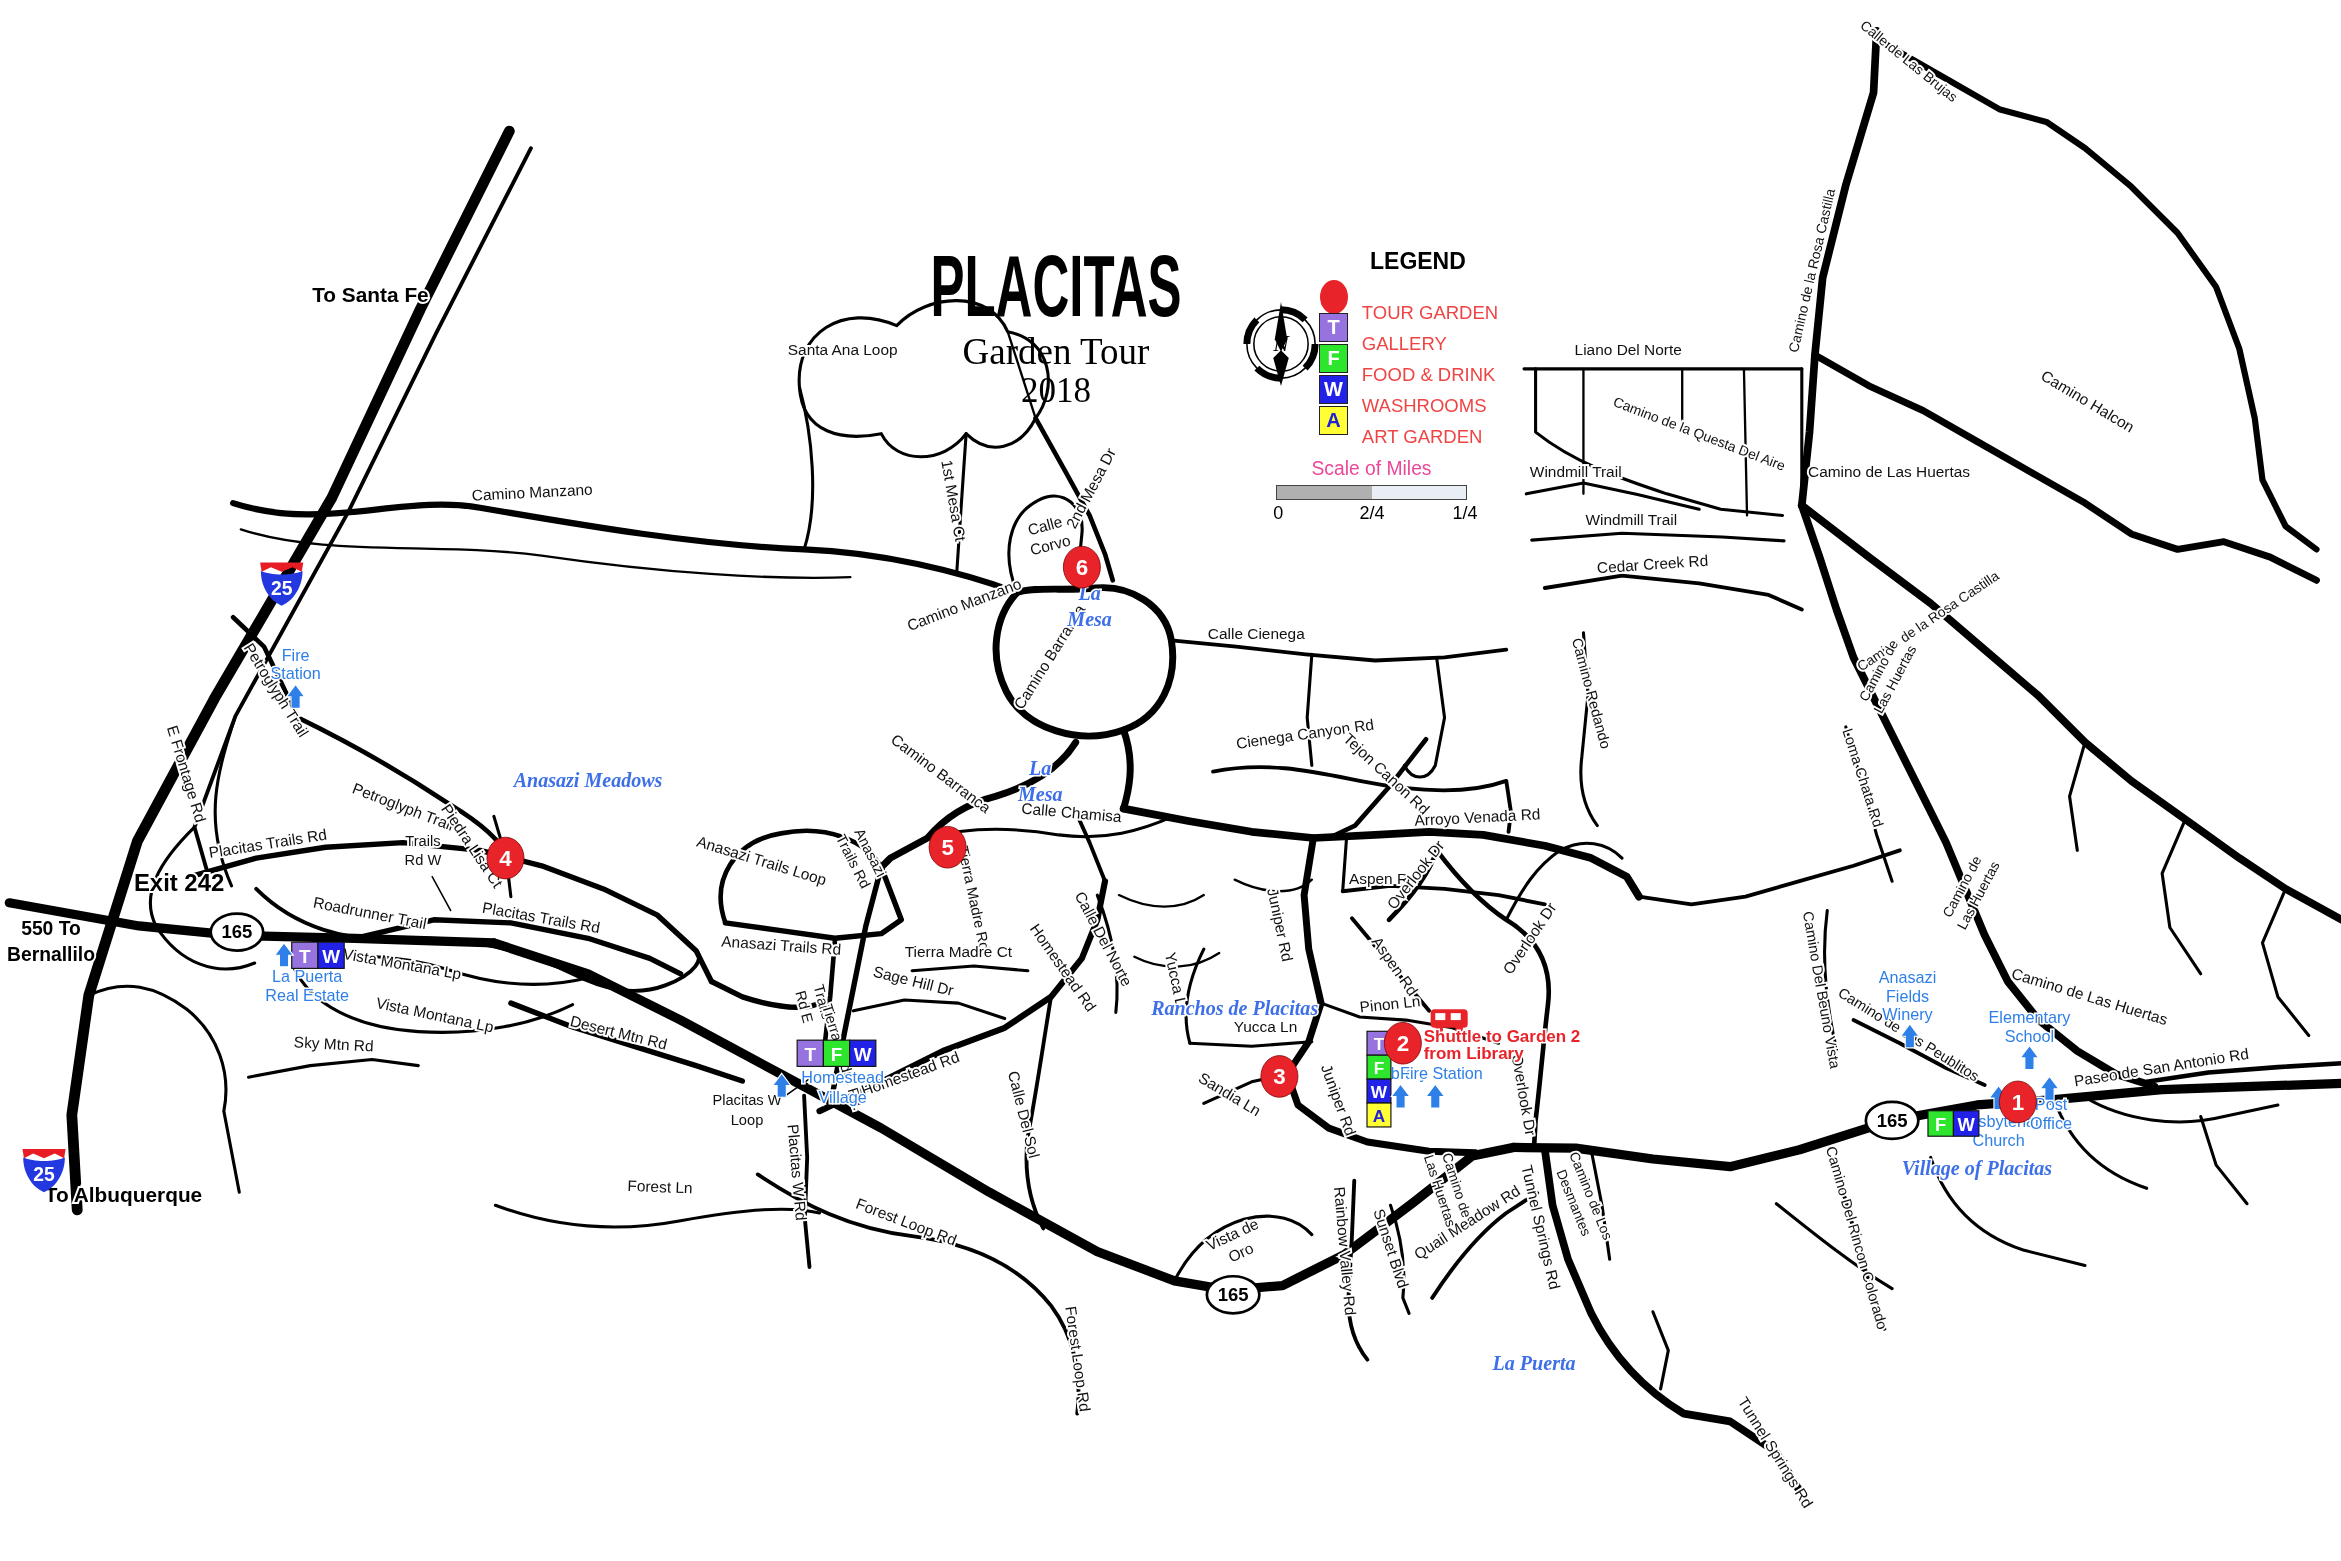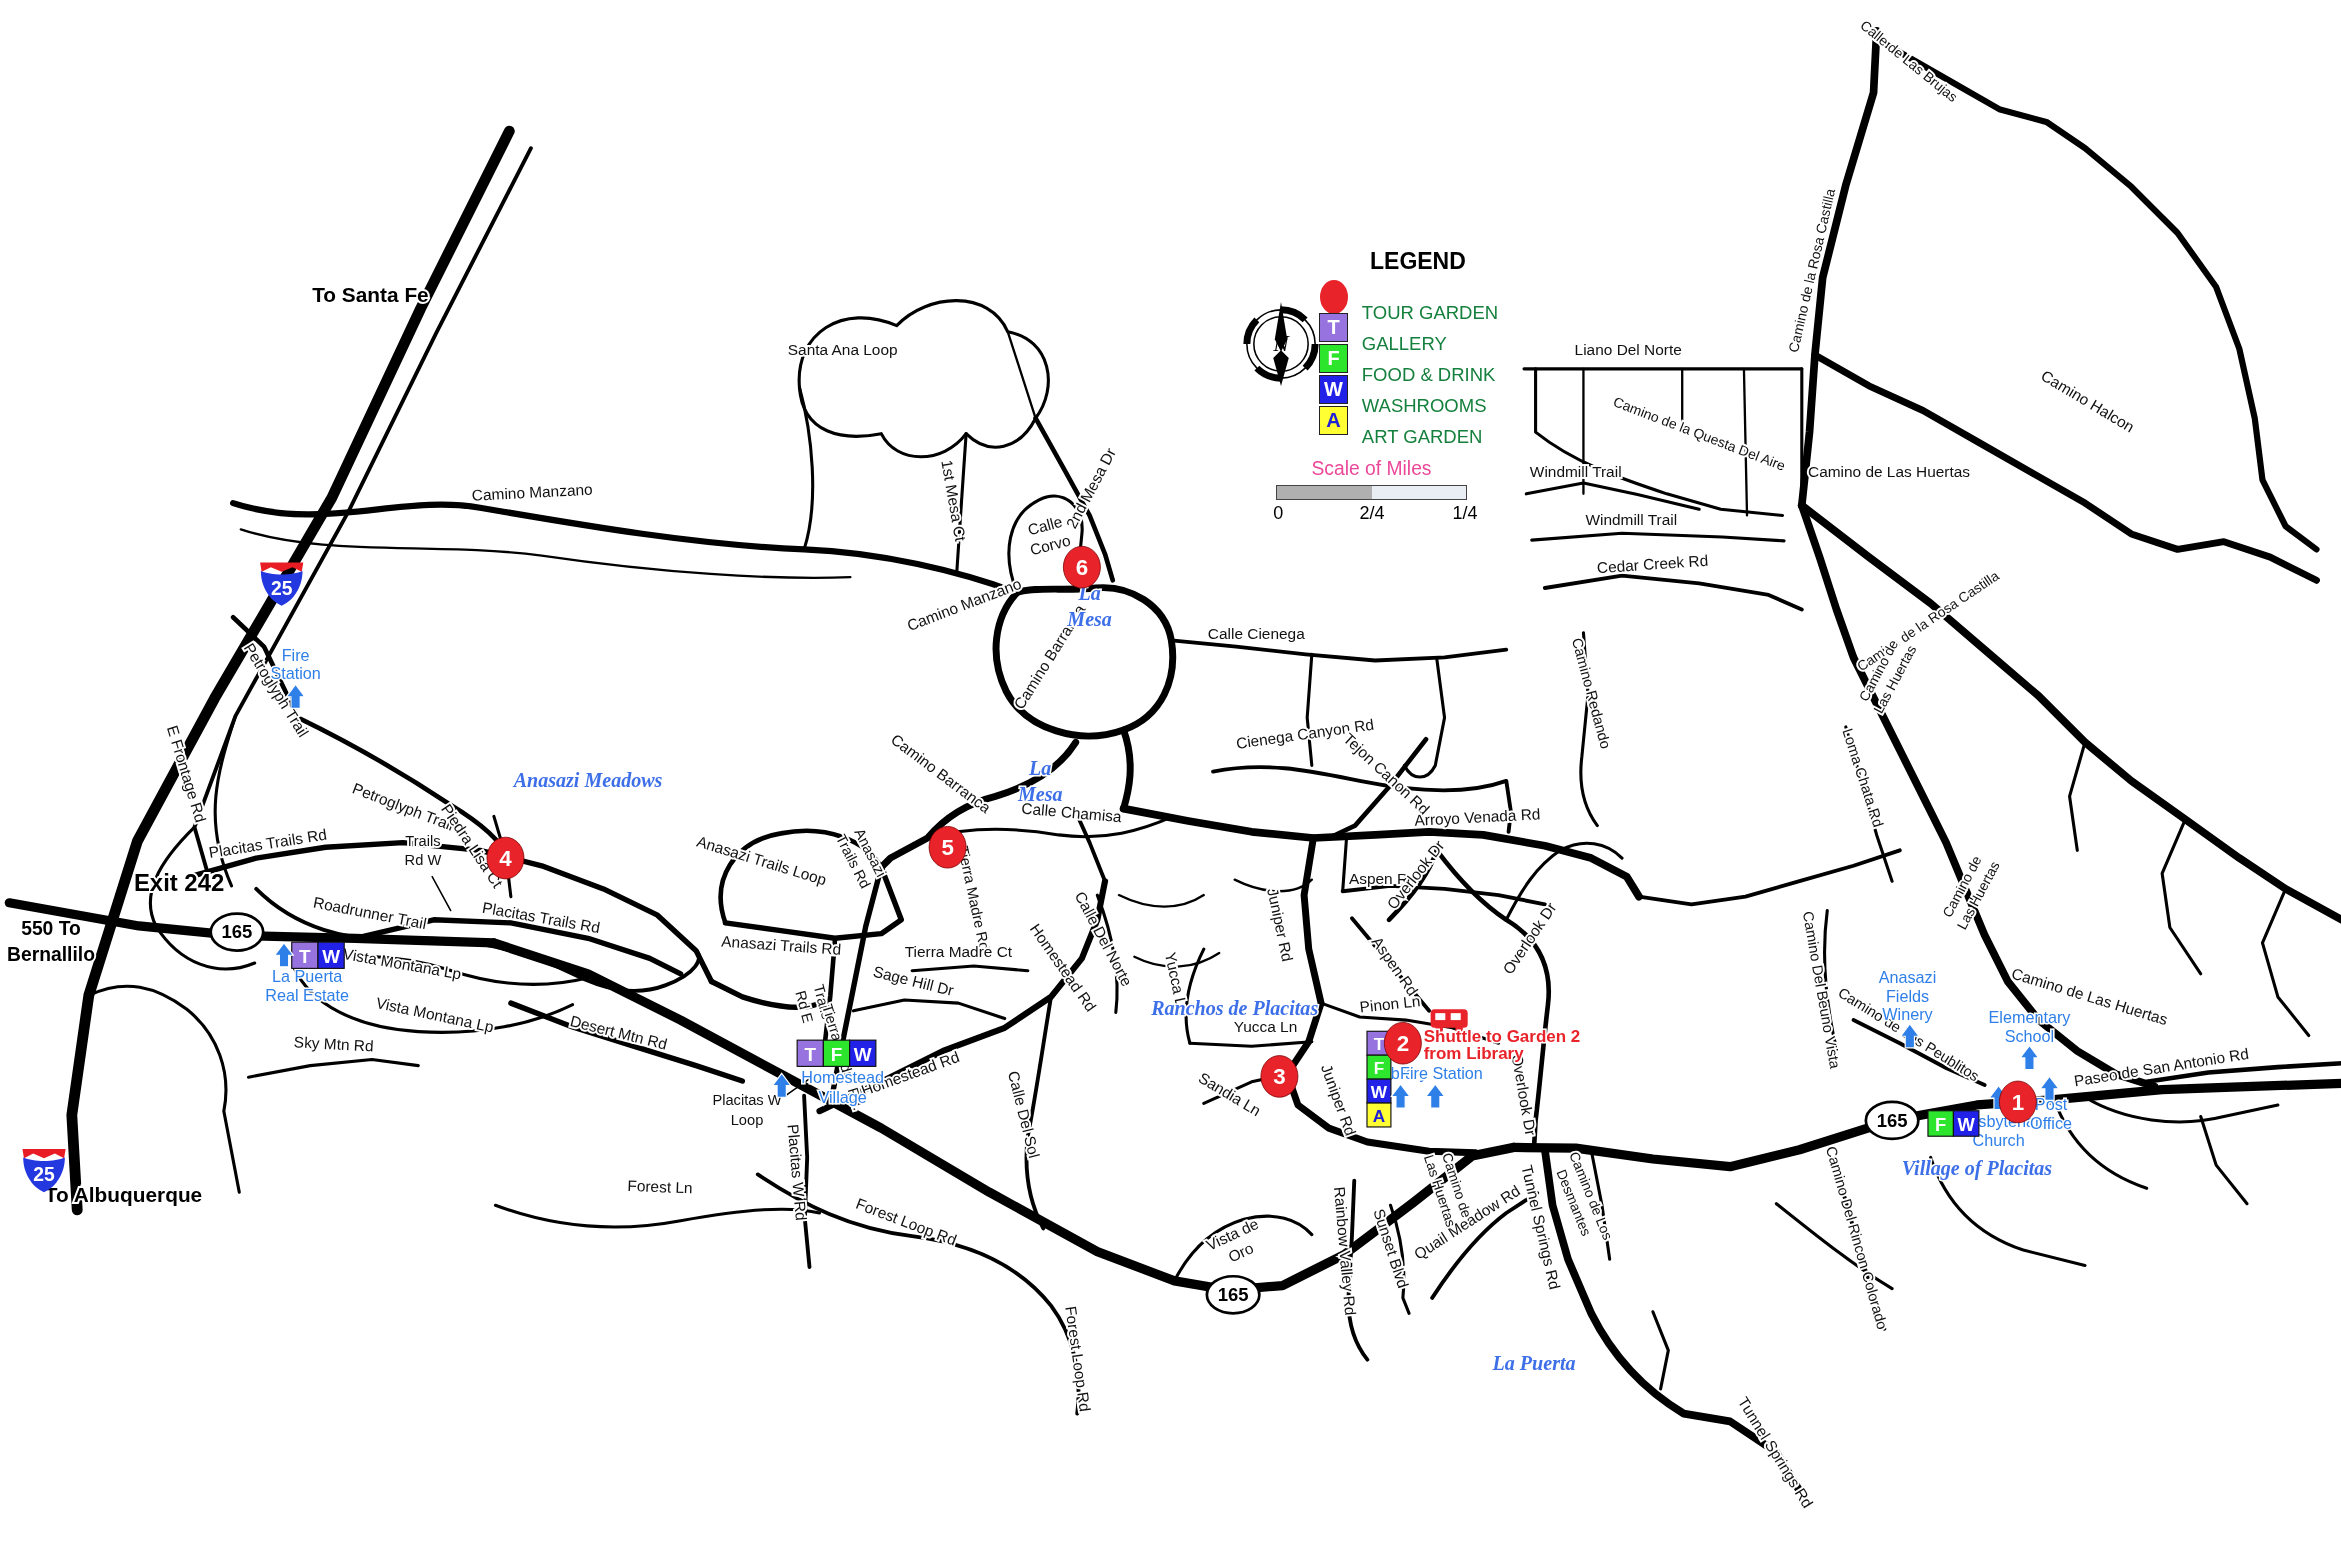--- a/index.html
+++ b/index.html
@@ -25,21 +25,21 @@
      font-family:"Liberation Sans",sans-serif;}
   #title-sub{margin-top:40px;font-family:"Liberation Serif",serif;font-size:37px;line-height:1.05;}
   #title-year{font-family:"Liberation Serif",serif;font-size:35px;line-height:1.1;}
   #legend{left:1316px;top:248px;width:231px;}
   #legend-title{text-align:left;padding-left:54px;font-size:23px;font-weight:bold;margin-bottom:6.2px;}
   .legend-row{display:flex;align-items:center;height:31px;}
   .legend-sym{width:35px;display:flex;justify-content:center;align-items:center;flex:0 0 35px;}
   .legend-circle{width:28px;height:34px;border-radius:50%;}
   .legend-box{width:29px;height:29px;border:1.5px solid #222;display:flex;align-items:center;
      justify-content:center;font-weight:bold;font-size:20px;box-sizing:border-box;}
-  .legend-label{font-size:18.5px;color:#15803d;padding-left:10.8px;margin-top:32px;}
+  .legend-label{font-size:18.5px;color:#ef4444;padding-left:10.8px;margin-top:32px;}
   #scalebar{left:1272px;top:458px;width:199px;}
   #scale-title{text-align:center;font-size:19.3px;color:#ec4899;margin-bottom:4.6px;}
   #scale-bar{position:relative;height:13px;width:189px;margin-left:3.9px;border:1.5px solid #444;
      box-sizing:content-box;display:flex;}
   #scale-left{width:95px;background:#b0b0b0;}
   #scale-right{width:94px;background:#e9eef5;}
   #scale-ticks{position:relative;height:20px;margin-top:3.1px;font-size:18px;color:#000;}
   #scale-ticks span{position:absolute;transform:translateX(-50%);}
   #compass{left:1236px;top:299px;}
 </style>
@@ -349,20 +349,25 @@
       <g transform="translate(1878,1322)">
         <rect x="-24" y="-14" width="48" height="24" rx="5" fill="#e8232a"></rect>
         <rect x="-18" y="-9" width="13" height="9" fill="#fff"></rect>
         <rect x="2" y="-9" width="13" height="9" fill="#fff"></rect>
         <circle cx="-13" cy="12" r="5" fill="#e8232a"></circle>
         <circle cx="13" cy="12" r="5" fill="#e8232a"></circle>
       </g>
       <text class="shuttle-text" font-size="22" transform="translate(1845,1350)"><tspan x="0" dy="0">Shuttle to Garden 2</tspan><tspan x="0" dy="22">from Library</tspan></text>
     </svg>
 
+  <div id="title-block" class="overlay">
+    <div id="title-main">PLACITAS</div>
+    <div id="title-sub">Garden Tour</div>
+    <div id="title-year">2018</div>
+  </div>
 
   <div id="compass" class="overlay">
     <svg width="90" height="90" viewBox="-58 -58 116 116">
       <circle cx="0" cy="0" r="44" fill="none" stroke="#000" stroke-width="9" stroke-dasharray="34.5 34.5"></circle>
       <circle cx="0" cy="0" r="44" fill="none" stroke="#000" stroke-width="2"></circle>
       <circle cx="0" cy="0" r="35" fill="#fff" stroke="#000" stroke-width="2"></circle>
       <polygon points="0,-54 8,-6 0,10 -8,-6" fill="#000"></polygon>
       <polygon points="0,54 10,18 0,8 -10,18" fill="#000"></polygon>
       <text x="0" y="9" text-anchor="middle" font-size="30" font-style="italic" font-family="Liberation Serif, serif" fill="#000">N</text>
     </svg>

